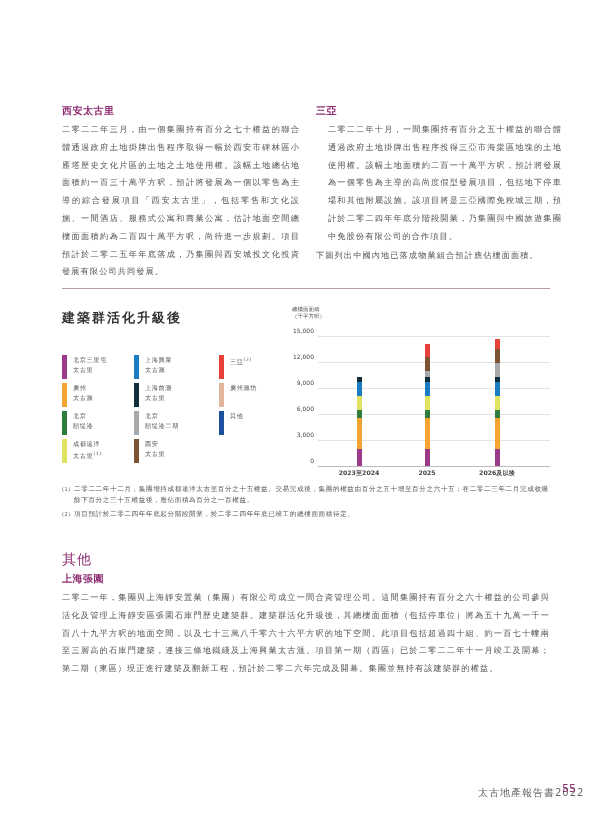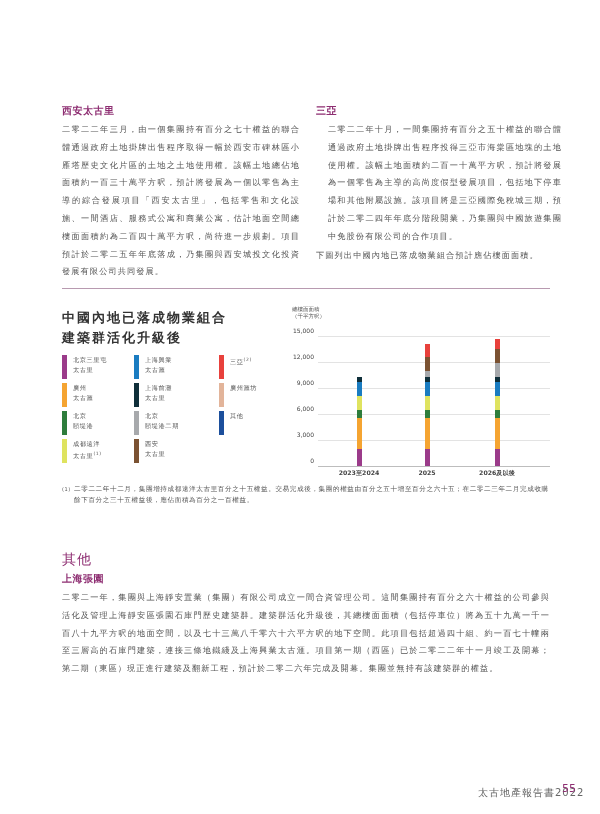--- a/index.html
+++ b/index.html
@@ -32,21 +32,20 @@
 <div class="abs subhead" style="left:62px; top:104px;">西安太古里</div>
 <div class="abs para" style="left:62px; top:121px; width:238px;">二零二二年三月，由一個集團持有百分之七十權益的聯合體通過政府土地掛牌出售程序取得一幅於西安市碑林區小雁塔歷史文化片區的土地之土地使用權。該幅土地總佔地面積約一百三十萬平方呎，預計將發展為一個以零售為主導的綜合發展項目「西安太古里」，包括零售和文化設施、一間酒店、服務式公寓和商業公寓，估計地面空間總樓面面積約為二百四十萬平方呎，尚待進一步規劃。項目預計於二零二五年年底落成，乃集團與西安城投文化投資發展有限公司共同發展。</div>
 
 <div class="abs subhead" style="left:316px; top:104px;">三亞</div>
 <div class="abs para" style="left:328px; top:121px; width:234px;">二零二二年十月，一間集團持有百分之五十權益的聯合體通過政府土地掛牌出售程序投得三亞市海棠區地塊的土地使用權。該幅土地面積約二百一十萬平方呎，預計將發展為一個零售為主導的高尚度假型發展項目，包括地下停車場和其他附屬設施。該項目將是三亞國際免稅城三期，預計於二零二四年年底分階段開業，乃集團與中國旅遊集團中免股份有限公司的合作項目。</div>
 <div class="abs para" style="left:316px; top:247px; width:234px;">下圖列出中國內地已落成物業組合預計應佔樓面面積。</div>
 
 <div class="abs rule" style="left:62px; top:288px; width:488px;"></div>
 
 <div class="abs chart-title" style="left:62px; top:308px;">
-  <div>中國內地已落成物業組合</div>
   <div>建築群活化升級後</div>
 </div>
 
 <div id="legend">
     <div class="legend-item" style="left: 62px; top: 355px;">
       <div class="legend-swatch" style="background: rgb(155, 59, 138);"></div>
       <div class="legend-label">
         <div>北京三里屯</div>
         <div>太古里</div>
       </div>
@@ -170,20 +169,24 @@
       <div class="seg" style="height: 9.96667px; background: rgb(232, 65, 60);"></div>
     </div>
     <div class="xcat" style="left: 467px; top: 469px;">2026及以後</div>
   </div>
 
 <div class="abs" style="left:62px; top:484px; width:488px;">
   <div style="display:flex; margin-bottom:3px;">
     <span class="foot" style="width:12px; font-size:5px;">(1)</span>
     <span class="foot" style="flex:1;">二零二二年十二月，集團增持成都遠洋太古里百分之十五權益。交易完成後，集團的權益由百分之五十增至百分之六十五；在二零二三年二月完成收購餘下百分之三十五權益後，應佔面積為百分之一百權益。</span>
   </div>
+  <div style="display:flex;">
+    <span class="foot" style="width:12px; font-size:5px;">(2)</span>
+    <span class="foot" style="flex:1;">項目預計於二零二四年年底起分階段開業，於二零二四年年底已竣工的總樓面面積待定。</span>
+  </div>
 </div>
 
 <div class="abs section-title" style="left:62px; top:551px;">其他</div>
 <div class="abs subhead" style="left:62px; top:572px;">上海張園</div>
 <div class="abs para" style="left:62px; top:589px; width:488px;">二零二一年，集團與上海靜安置業（集團）有限公司成立一間合資管理公司。這間集團持有百分之六十權益的公司參與活化及管理上海靜安區張園石庫門歷史建築群。建築群活化升級後，其總樓面面積（包括停車位）將為五十九萬一千一百八十九平方呎的地面空間，以及七十三萬八千零六十六平方呎的地下空間。此項目包括超過四十組、約一百七十幢兩至三層高的石庫門建築，連接三條地鐵綫及上海興業太古滙。項目第一期（西區）已於二零二二年十一月竣工及開幕；第二期（東區）現正進行建築及翻新工程，預計於二零二六年完成及開幕。集團並無持有該建築群的權益。</div>
 
 <div class="abs pagefoot" style="left:478px; top:786px;">太古地產報告書2022</div>
 <div class="abs pagenum" style="left:562px; top:782px;text-align:center;">55</div>
 
 </body></html>

